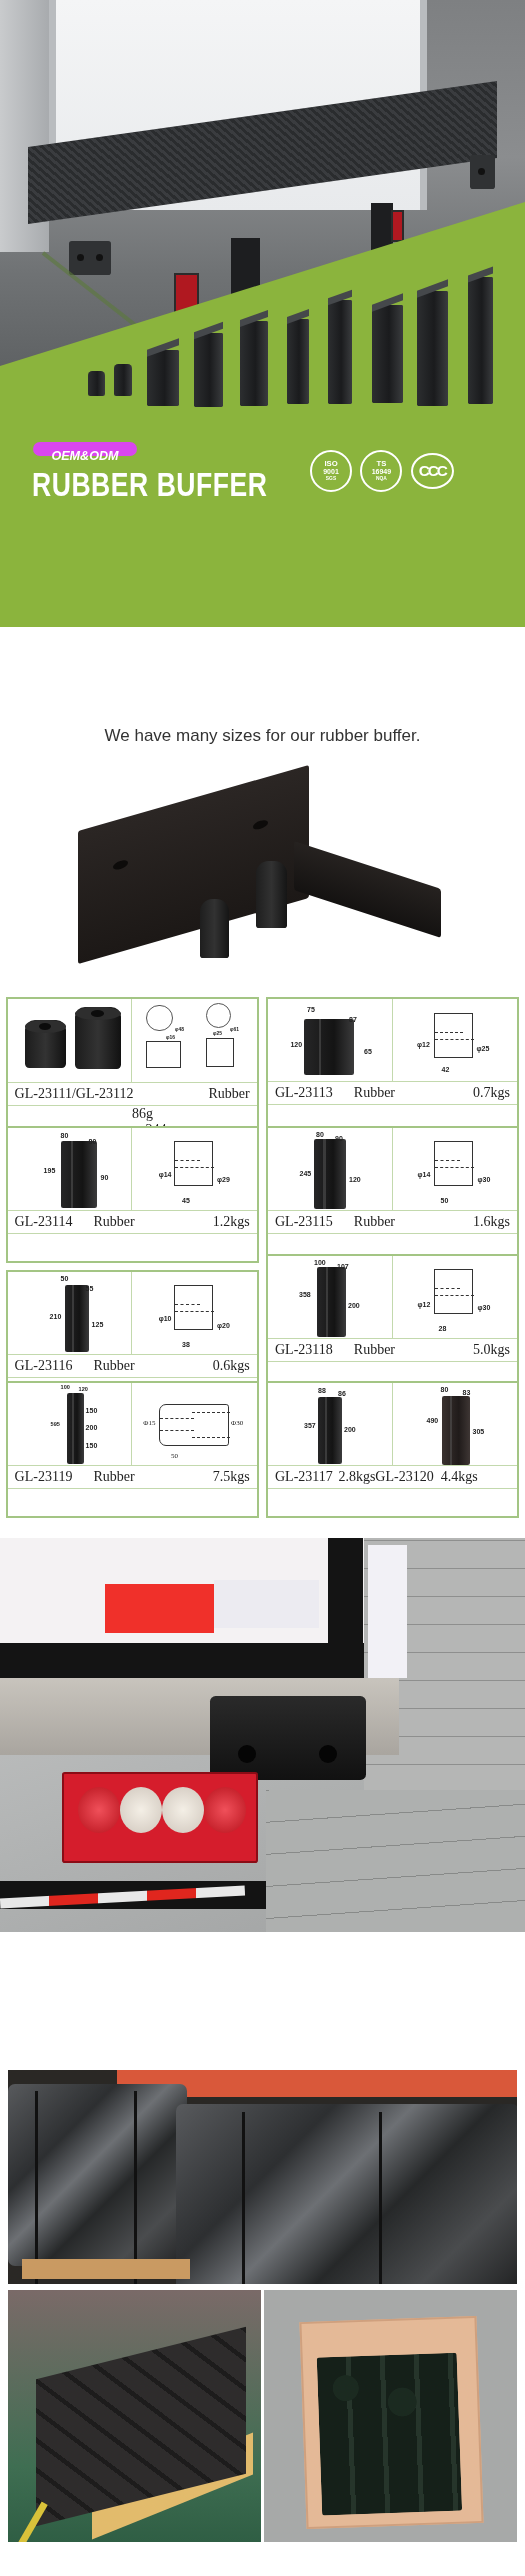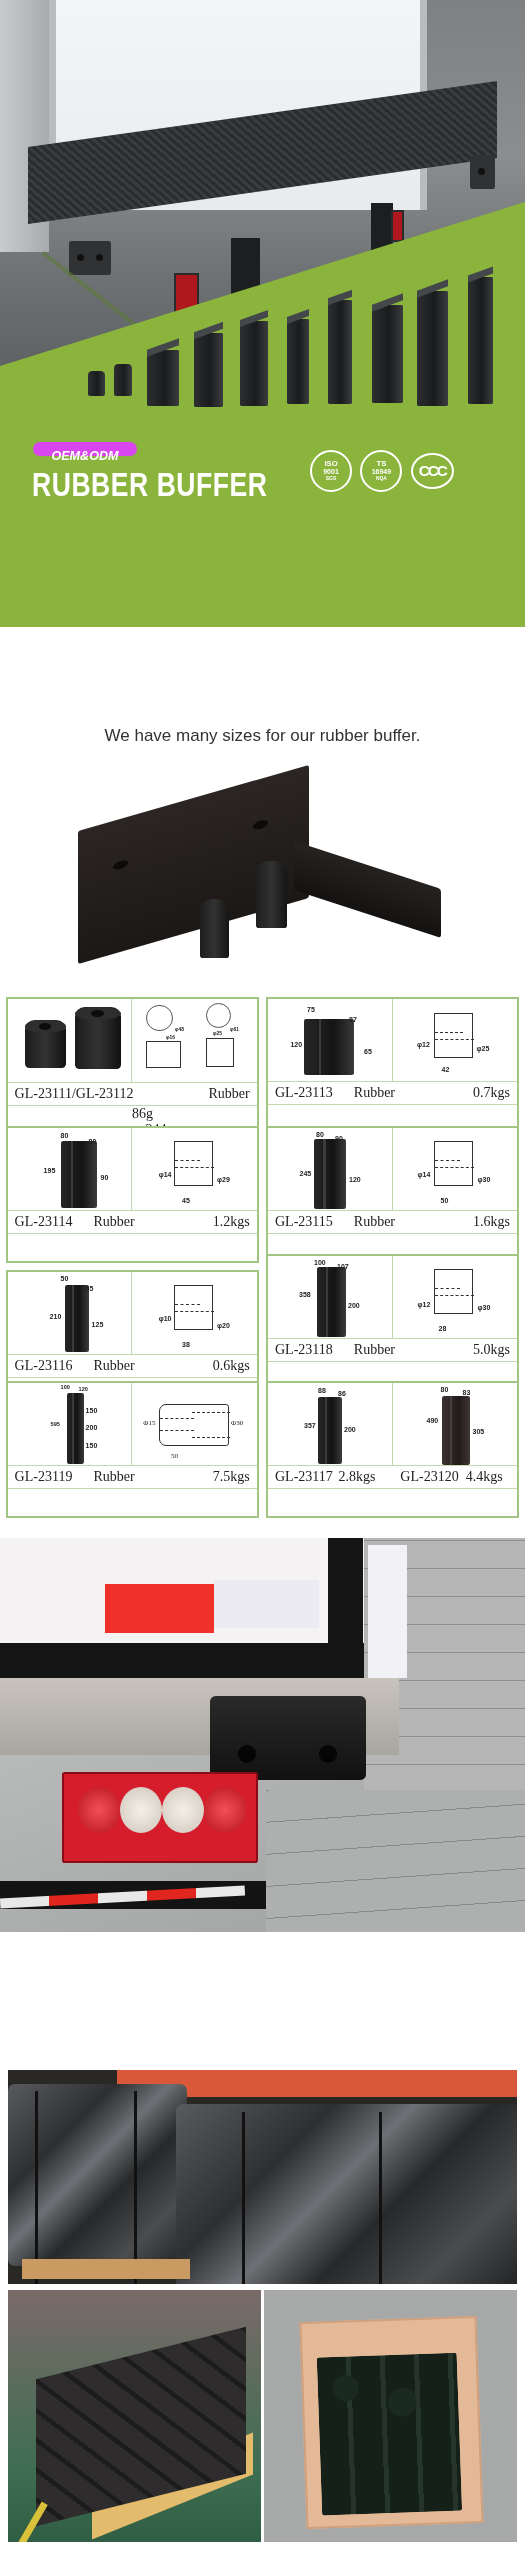--- a/index.html
+++ b/index.html
@@ -429,21 +429,21 @@
         <div class="dimbox" style="left:49px;top:12.6px;width:28px;height:69px;background:linear-gradient(90deg,#3a3230,#201b1a 60%,#3e3634);"></div>
         <span class="dimlabel" style="left:48px;top:2.8px;">80</span>
         <span class="dimlabel" style="left:70px;top:5.6px;">83</span>
         <span class="dimlabel" style="left:34px;top:34px;">490</span>
         <span class="dimlabel" style="left:80px;top:45px;">305</span>
       </div>
     </div>
     <div class="row">
       <span class="code">GL-23117</span>
       <span style="margin-left:5.6px;">2.8kgs</span>
-      <span style="margin-left:25px;">GL-23120</span>
+      <span style="">GL-23120</span>
       <span style="margin-left:7px;">4.4kgs</span>
     </div>
     <div class="row"></div>
   </div>
 
   <div class="photo2">
     <span class="sr">Rubber buffer installed on truck rear</span>
     <div class="p2-tiles"></div>
     <div class="p2-tiles2"></div>
     <div class="p2-box"></div>

